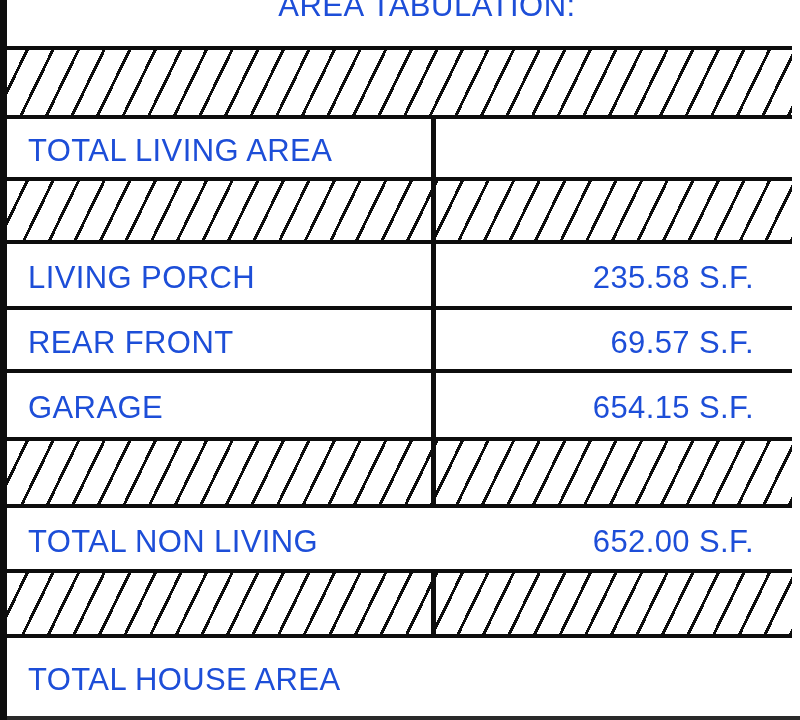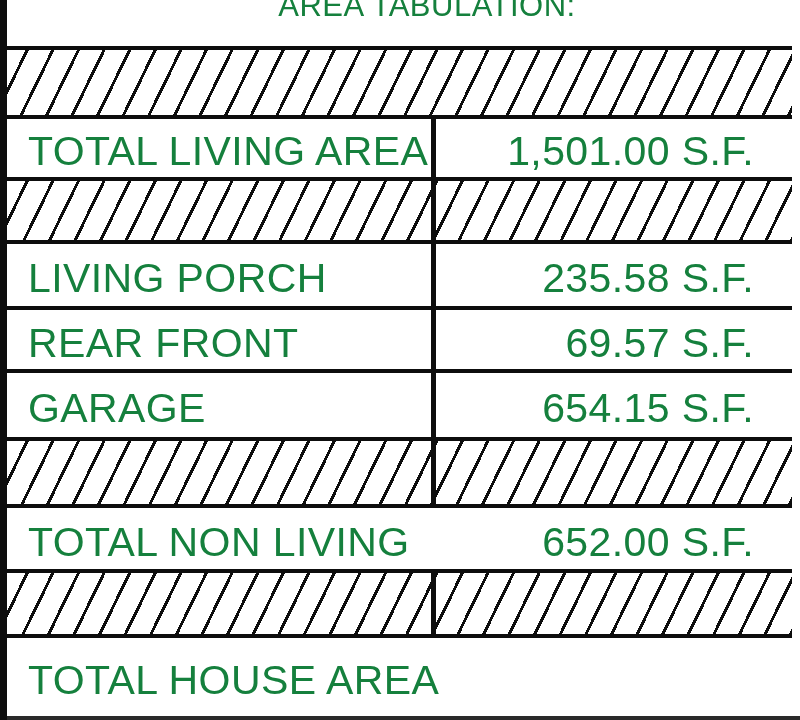--- a/index.html
+++ b/index.html
@@ -1,32 +1,32 @@
 <!DOCTYPE html>
 <html><head>
 <meta charset="utf-8">
 <style>
   html,body{margin:0;padding:0;background:#ffffff;}
   .canvas{
     position:relative;width:800px;height:720px;overflow:hidden;background:#ffffff;
-    font-family:"Liberation Sans",sans-serif;color:#15803d;
+    font-family:"Liberation Sans",sans-serif;color:#1d4ed8;
   }
   .title{
     position:absolute;top:-12px;left:0;width:854px;text-align:center;
     font-size:31px;letter-spacing:.5px;white-space:nowrap;font-weight:400;
   }
   .table{position:absolute;top:46px;left:0;width:792px;}
   .row{position:relative;border-top:4px solid #0d0d0d;box-sizing:content-box;}
   .hatch{
     background:repeating-linear-gradient(116deg,#0d0d0d 0 3px,transparent 3px 23px);
   }
   .h-a{height:65px}.h-b{height:59px}.h-c{height:63px}.h-d{height:61px}
   .d-a{height:58px}.d-b{height:62px}.d-c{height:59px}.d-d{height:64px}
   .d-e{height:61px}.d-f{height:78px}
-  .data-row{font-size:41px;letter-spacing:.4px;}
+  .data-row{font-size:31px;letter-spacing:.4px;}
   .cell-label{
     position:absolute;left:28px;top:50%;transform:translateY(-42%);white-space:nowrap;
   }
   .cell-value{
     position:absolute;right:38px;top:50%;transform:translateY(-42%);white-space:nowrap;
   }
   .divider{
     position:absolute;left:431px;top:-4px;bottom:0;width:5px;background:#0d0d0d;
   }
   .left-border{
@@ -42,21 +42,20 @@
 <div class="canvas">
 
   <div class="title">AREA TABULATION:</div>
 
   <div class="table">
 
     <div class="row hatch h-a"></div>
 
     <div class="row data-row d-a">
       <span class="cell-label">TOTAL LIVING AREA</span>
-      <span class="cell-value">1,501.00 S.F.</span>
       <div class="divider"></div>
     </div>
 
     <div class="row hatch h-b">
       <div class="divider"></div>
     </div>
 
     <div class="row data-row d-b">
       <span class="cell-label">LIVING PORCH</span>
       <span class="cell-value">235.58 S.F.</span>

